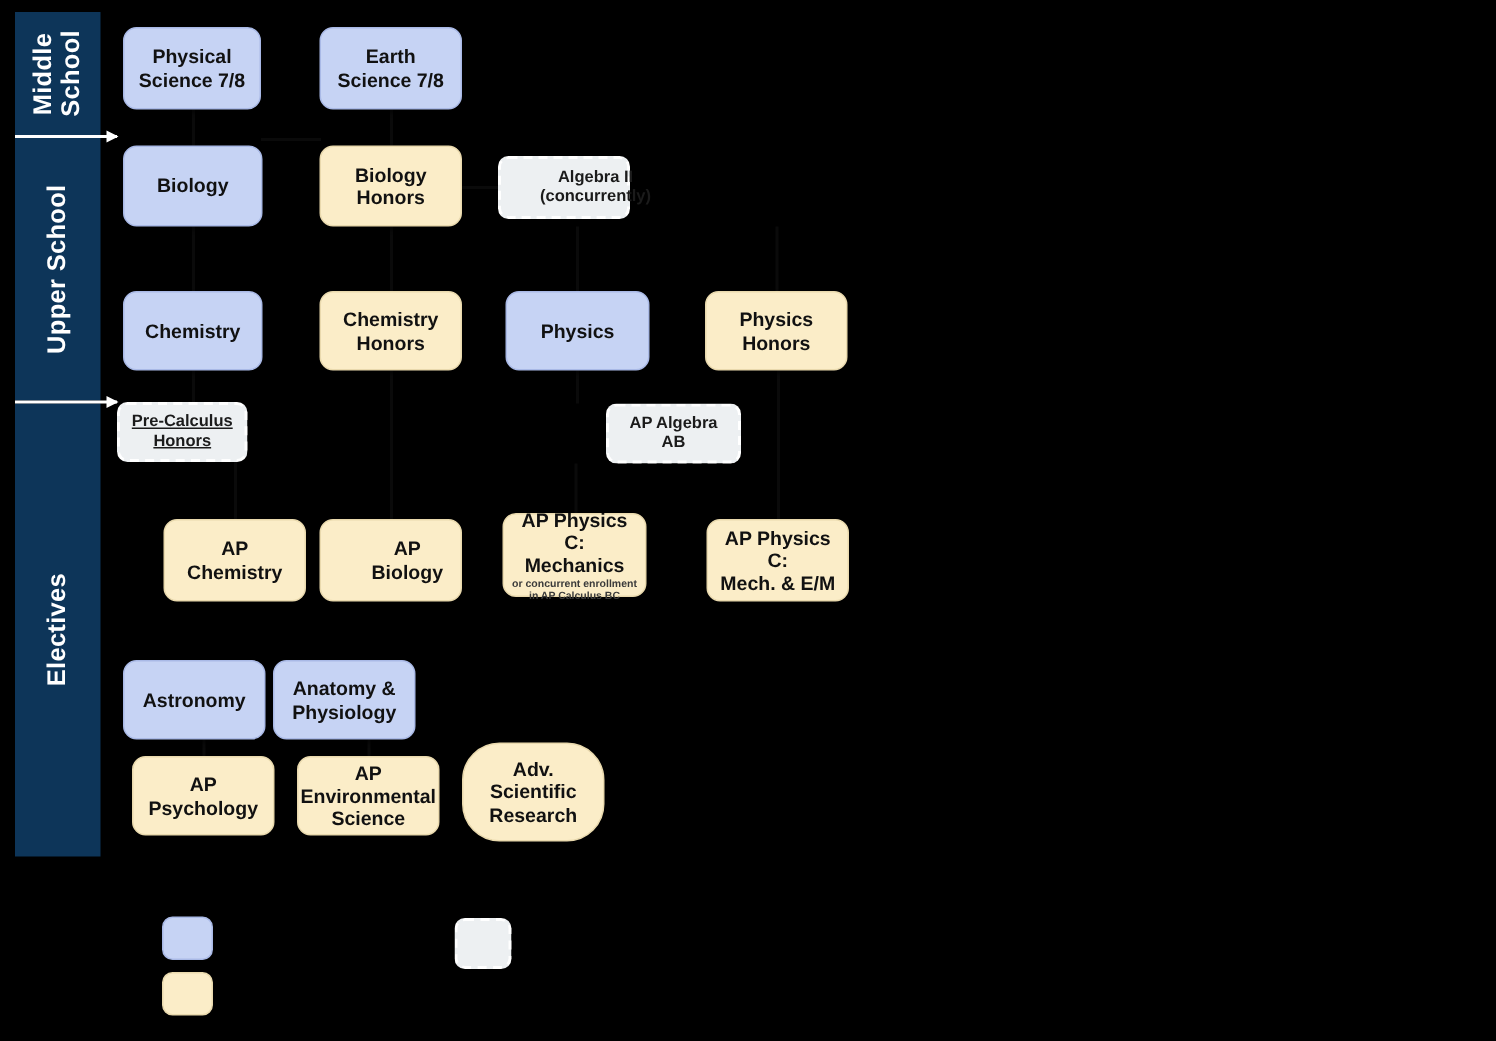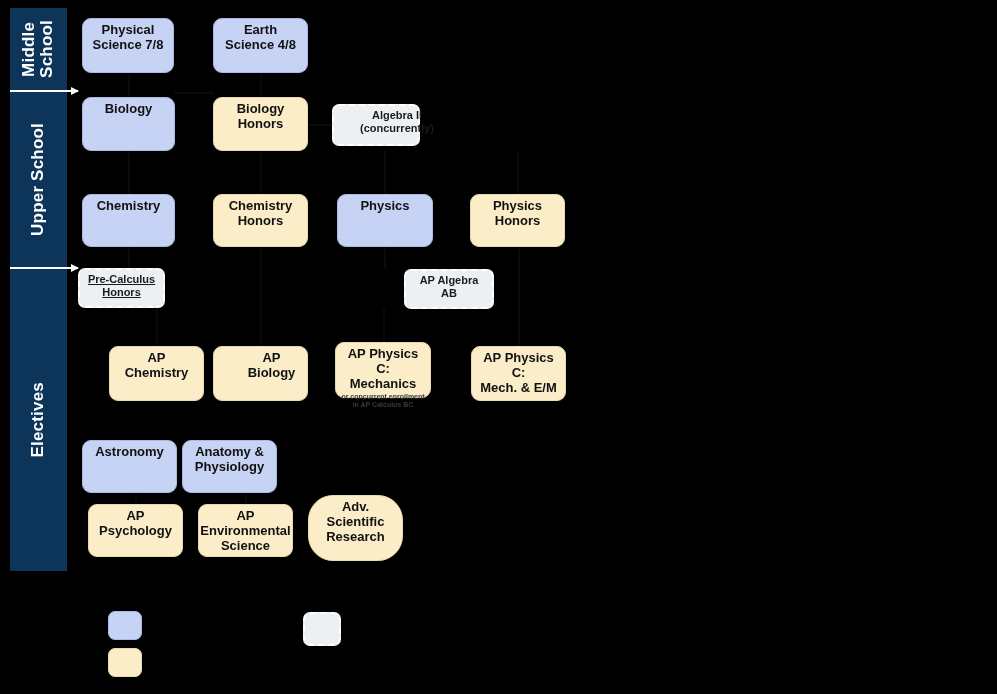--- a/index.html
+++ b/index.html
@@ -57,21 +57,21 @@
   }
 
   
   .node {
     position: absolute;
     box-sizing: border-box;
     border-radius: 9px;
     display: flex;
     flex-direction: column;
     align-items: center;
-    justify-content: flex-start;
+    justify-content: center;
     text-align: center;
     color: #111111;
     font-size: 13px;
     font-weight: 700;
     line-height: 1.16;
     padding: 3px 5px;
     white-space: pre-line;
   }
   .node.blue {
     background: #c6d3f4;
@@ -159,21 +159,21 @@
       <div class="connector" style="left: 260px; top: 247px; width: 2px; height: 99px;"></div>
       <div class="connector" style="left: 383px; top: 309px; width: 2px; height: 33px;"></div>
       <div class="connector" style="left: 518px; top: 247px; width: 2px; height: 99px;"></div>
       <div class="connector" style="left: 135px; top: 493px; width: 2px; height: 11px;"></div>
       <div class="connector" style="left: 245px; top: 493px; width: 2px; height: 11px;"></div>
     </div>
   <div id="node-layer">
       <div class="node blue" style="left: 82px; top: 18px; width: 92px; height: 55px;"><span>Physical
 Science 7/8</span></div>
       <div class="node blue" style="left: 213px; top: 18px; width: 95px; height: 55px;"><span>Earth
-Science 4/8</span></div>
+Science 7/8</span></div>
       <div class="node blue" style="left: 82px; top: 97px; width: 93px; height: 54px;"><span>Biology</span></div>
       <div class="node cream" style="left: 213px; top: 97px; width: 95px; height: 54px;"><span>Biology
 Honors</span></div>
       <div class="node dashed" style="left: 332px; top: 104px; width: 88px; height: 42px; padding-left: 47px;"><span>Algebra II
 (concurrently)</span></div>
       <div class="node blue" style="left: 82px; top: 194px; width: 93px; height: 53px;"><span>Chemistry</span></div>
       <div class="node cream" style="left: 213px; top: 194px; width: 95px; height: 53px;"><span>Chemistry
 Honors</span></div>
       <div class="node blue" style="left: 337px; top: 194px; width: 96px; height: 53px;"><span>Physics</span></div>
       <div class="node cream" style="left: 470px; top: 194px; width: 95px; height: 53px;"><span>Physics

